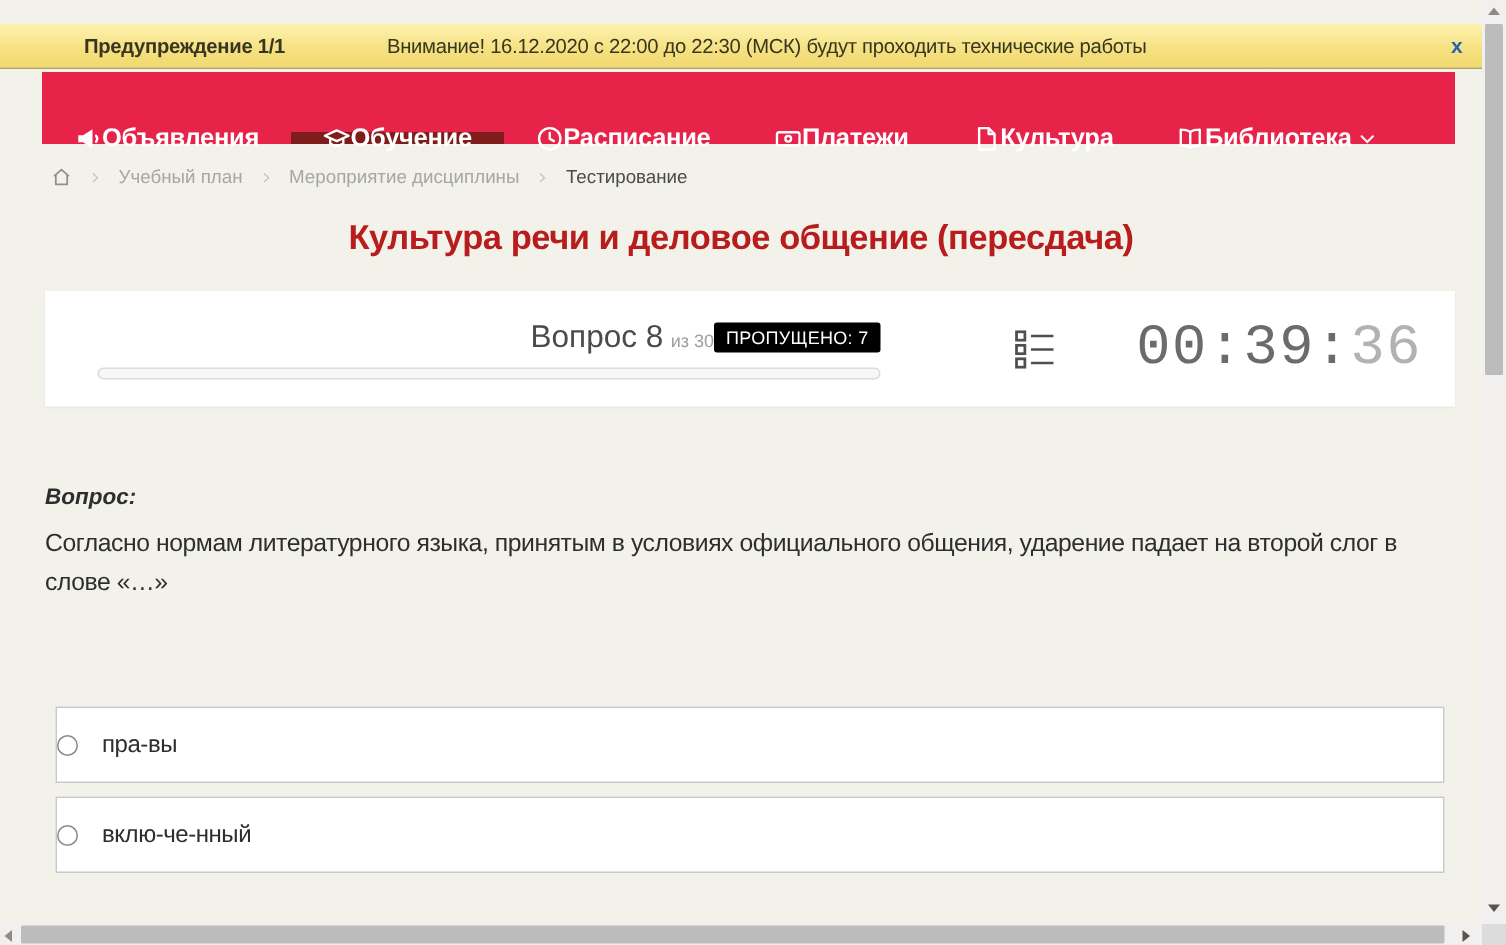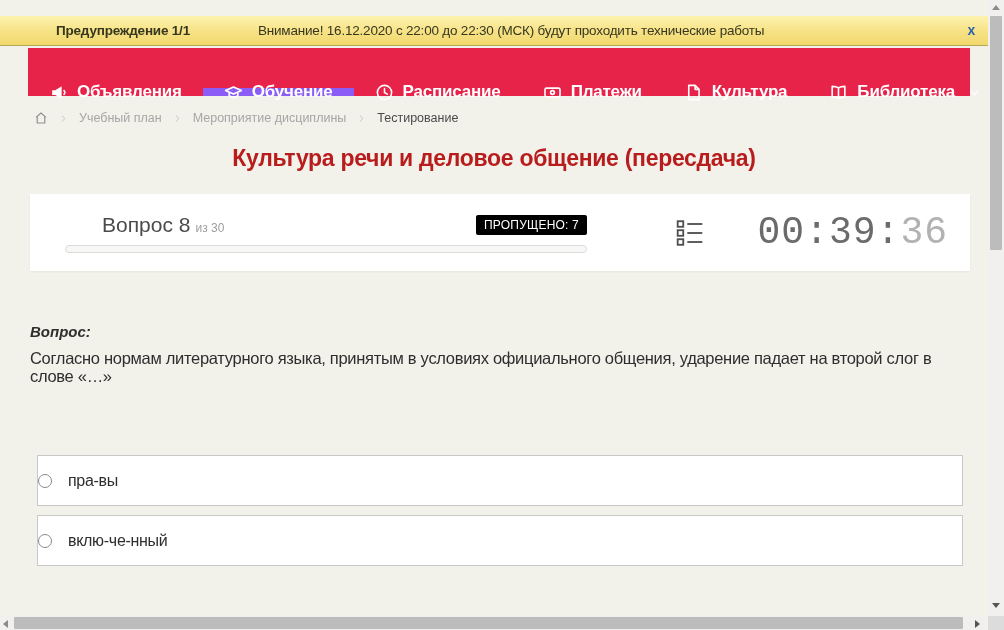--- a/index.html
+++ b/index.html
@@ -30,26 +30,26 @@
   }
 
   
   .main-nav {
     margin:2px 18px 0 28px;
     height:48px;
     background:#e8234a;
     display:flex; align-items:stretch;
   }
   .nav-item {
-    display:flex; align-items:center; gap:9px;
+    display:flex; align-items:center; 
     padding:0 21px;
     color:#fff; font-weight:bold; font-size:17px; letter-spacing:-0.2px;
     cursor:pointer; white-space:nowrap;margin-top:40px;
   }
-  .nav-item.active { background:#8b5cf6; }
+  .nav-item.active { background:#7f1d1d; }
   .nav-item svg { width:19px; height:19px; display:block; }
   .nav-chevron svg { width:13px; height:13px; margin-left:4px; opacity:.95; }
 
   
   .breadcrumb {
     margin:15px 0 0 34px;
     display:flex; align-items:center; gap:11px;
     font-size:12.5px; color:#a6a6a6;
   }
   .breadcrumb .home svg { width:14px; height:14px; color:#8f8f8f; display:block; }
@@ -68,21 +68,21 @@
   
   .quiz-card {
     margin:22px 18px 0 30px;
     height:77px;
     background:#fff;
     box-shadow:0 1px 2px rgba(0,0,0,.05);
     display:flex; align-items:center;
     padding:0 22px 0 35px;
   }
   .q-left { width:522px; }
-  .q-line { display:flex; align-items:center; justify-content:space-between;margin-left:37px; }
+  .q-line { display:flex; align-items:center; justify-content:flex-end; }
   .q-num { font-size:21px; color:#4b4b4b; }
   .q-total { font-size:12px; color:#9e9e9e; margin-left:5px; }
   .skipped-badge {
     background:#000000; color:#fff;
     font-size:12px; font-weight:normal;
     padding:3px 8px; border-radius:2px; letter-spacing:0.2px;
     white-space:nowrap;
   }
   .progress-track {
     margin-top:8px; height:8px;
@@ -99,21 +99,21 @@
     font-size:38px; font-weight:300; letter-spacing:1px;
     color:#6b6b6b; white-space:nowrap;font-family:Liberation Mono, monospace;
   }
   .timer .secs { color:#b2b2b2; }
 
   
   .question-block { margin:52px 30px 0 30px; width:940px; }
   .q-heading { font-weight:bold; font-style:italic; font-size:15px; color:#2e2e2e; }
   .q-text {
     margin-top:9px;
-    font-size:16.5px; line-height:18px; color:#2e2e2e; letter-spacing:-0.3px;
+    font-size:16.5px; line-height:26px; color:#2e2e2e; letter-spacing:-0.3px;
   }
   .answer-type { margin-top:35px; font-size:15.5px; }
   .answer-type .at-label { font-weight:bold; font-style:italic; }
 
   
   .options { margin:70px 0 0 37px; width:926px; }
   .option {
     background:#fff;
     border:1px solid #c9c9c9;
     height:51px;

